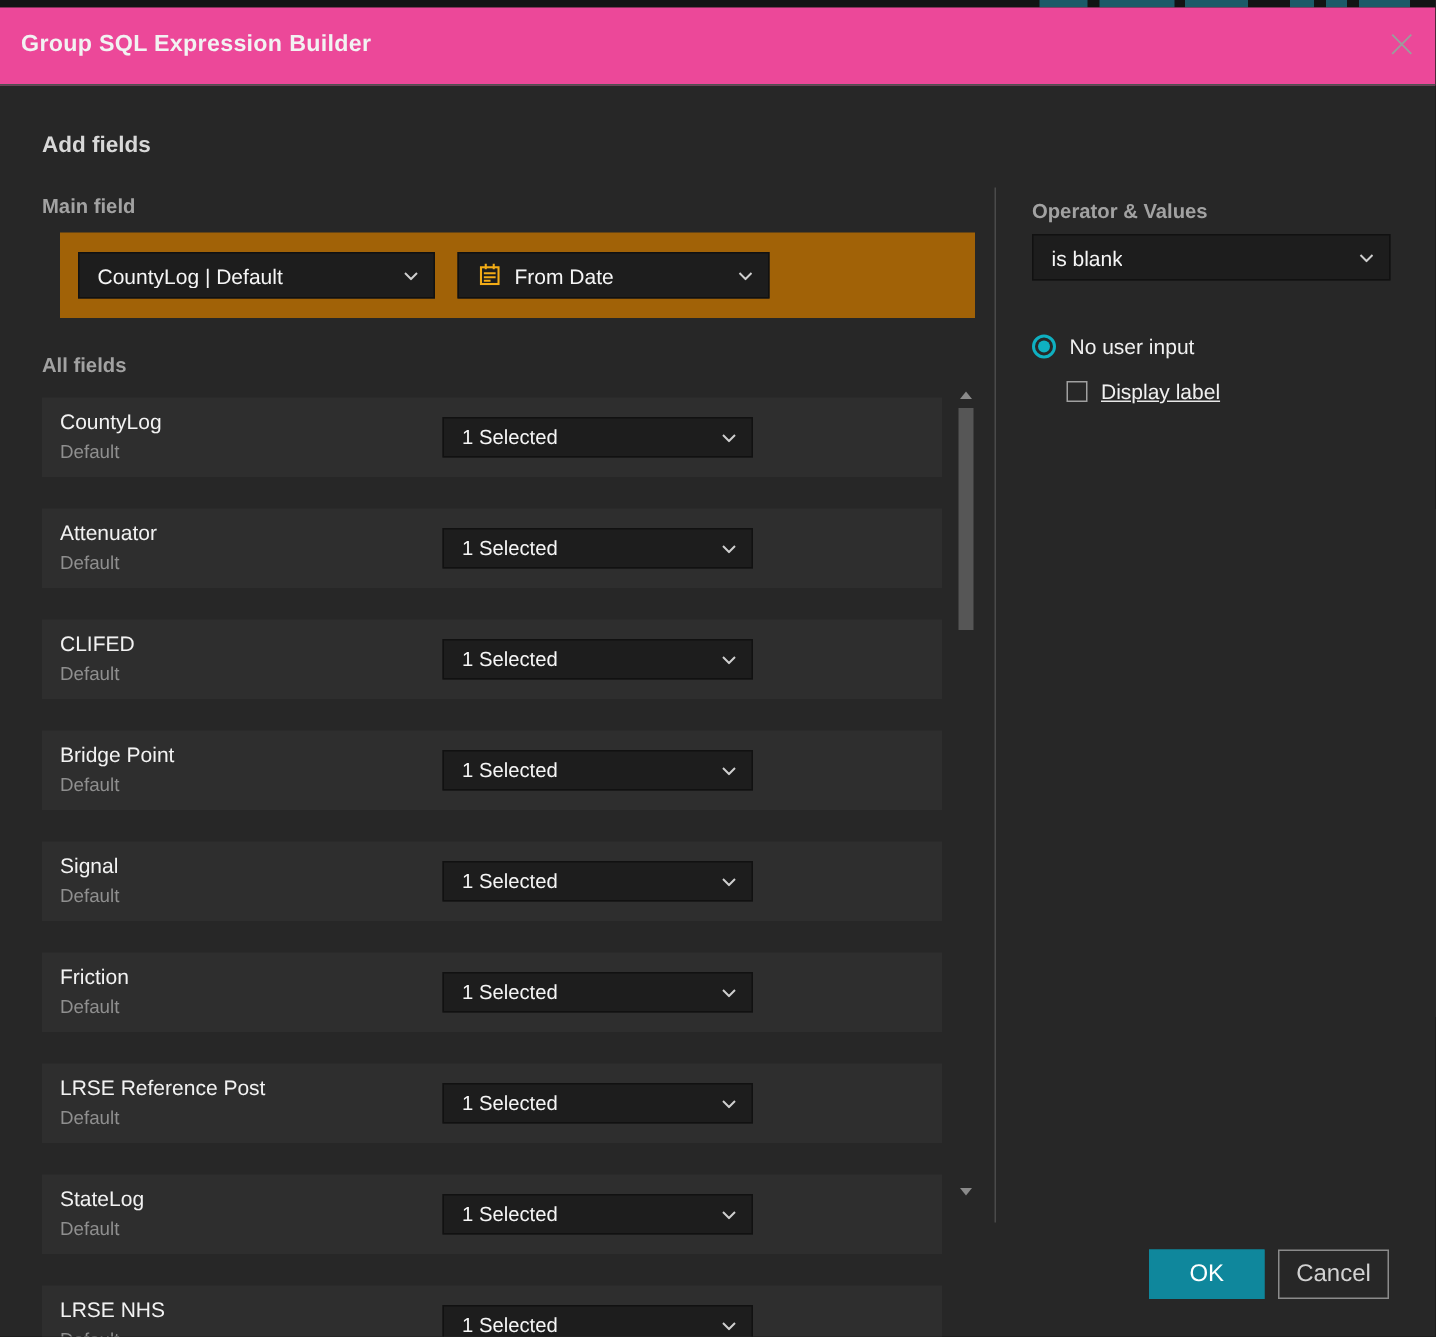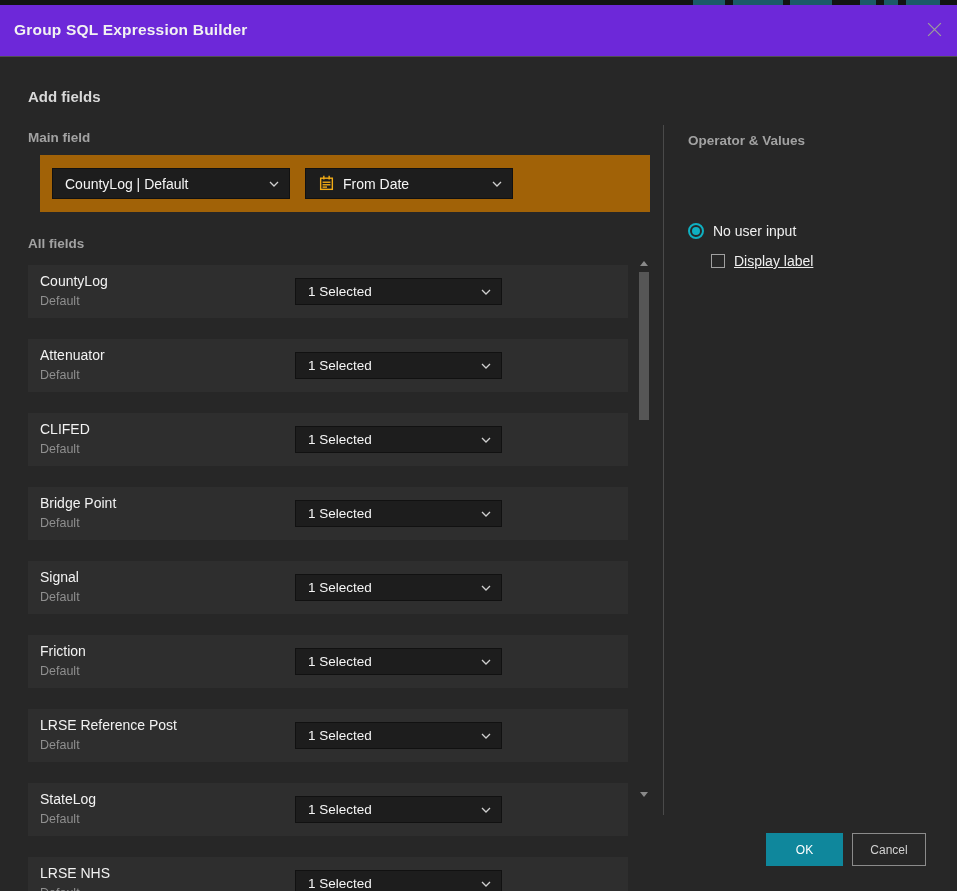--- a/index.html
+++ b/index.html
@@ -17,21 +17,21 @@
   .backdrop-frag.f4 { left:860px; width:16px; }
   .backdrop-frag.f5 { left:884px; width:14px; }
   .backdrop-frag.f6 { left:906px; width:34px; }
 
   #dialog {
     position:absolute; top:5px; left:0; width:957px; height:886px;
     background:#272727; color:#e8e8e8;
   }
   #dlg-header {
     position:absolute; top:0; left:0; right:0; height:52px;
-    background:#6d28d9; border-bottom:1px solid #505050;
+    background:#ec4899; border-bottom:1px solid #505050;
   }
   #dlg-title {
     position:absolute; left:14px; top:16px;
     font-size:15.5px; font-weight:700; color:#f2f2f2; letter-spacing:.2px;
   }
   #close-btn {
     position:absolute; right:13px; top:16px; width:20px; height:20px;
     background:none; border:none; cursor:pointer; padding:0;
     display:flex; align-items:center; justify-content:center;
   }
@@ -82,21 +82,21 @@
     border:2px solid #0fb0c1; background:#272727;
     display:flex; align-items:center; justify-content:center;
   }
   .radio-dot { width:8px; height:8px; border-radius:50%; background:#0fb0c1; }
   .control-label { font-size:14px; color:#f0f0f0; }
 
   #checkbox-row { position:absolute; left:711px; top:248px; display:flex; align-items:center; gap:9px; cursor:pointer;text-decoration:underline; }
   .checkbox-box { width:14px; height:14px; border:1px solid #a0a0a0; background:transparent; }
 
   
-  .btn { position:absolute; top:828px; height:33px; font-size:12px; cursor:pointer;
+  .btn { position:absolute; top:828px; height:33px; font-size:16px; cursor:pointer;
          font-family:"Liberation Sans","DejaVu Sans",sans-serif; }
   #ok-btn { left:766px; width:77px; background:#0f879c; border:1px solid #0f879c; color:#ffffff; }
   #cancel-btn { left:852px; width:74px; background:transparent; border:1px solid #8b8b8b; color:#d2d2d2; }
 </style>
 </head>
 <body>
 
 <div class="backdrop-frag f1"></div>
 <div class="backdrop-frag f2"></div>
 <div class="backdrop-frag f3"></div>
@@ -266,20 +266,28 @@
   <div id="scrollbar">
     <div class="scroll-arrow-up"></div>
     <div id="scroll-thumb"></div>
     <div class="scroll-arrow-down"></div>
   </div>
 
   <div id="panel-divider"></div>
 
   <div class="group-label" id="operator-label">Operator &amp; Values</div>
 
+  <div class="dropdown" id="dd-operator">
+    <span class="dd-text">is blank</span>
+    <span class="chevron">
+      <svg width="10" height="6" viewBox="0 0 10 6">
+          <path d="M1 1 L5 5 L9 1" fill="none" stroke="#cfcfcf" stroke-width="1.3"></path>
+        </svg>
+    </span>
+  </div>
 
   <div id="radio-row">
     <span class="radio-outer">
       <span class="radio-dot"></span>
     </span>
     <span class="control-label">No user input</span>
   </div>
 
   <div id="checkbox-row">
     <span class="checkbox-box"></span>

